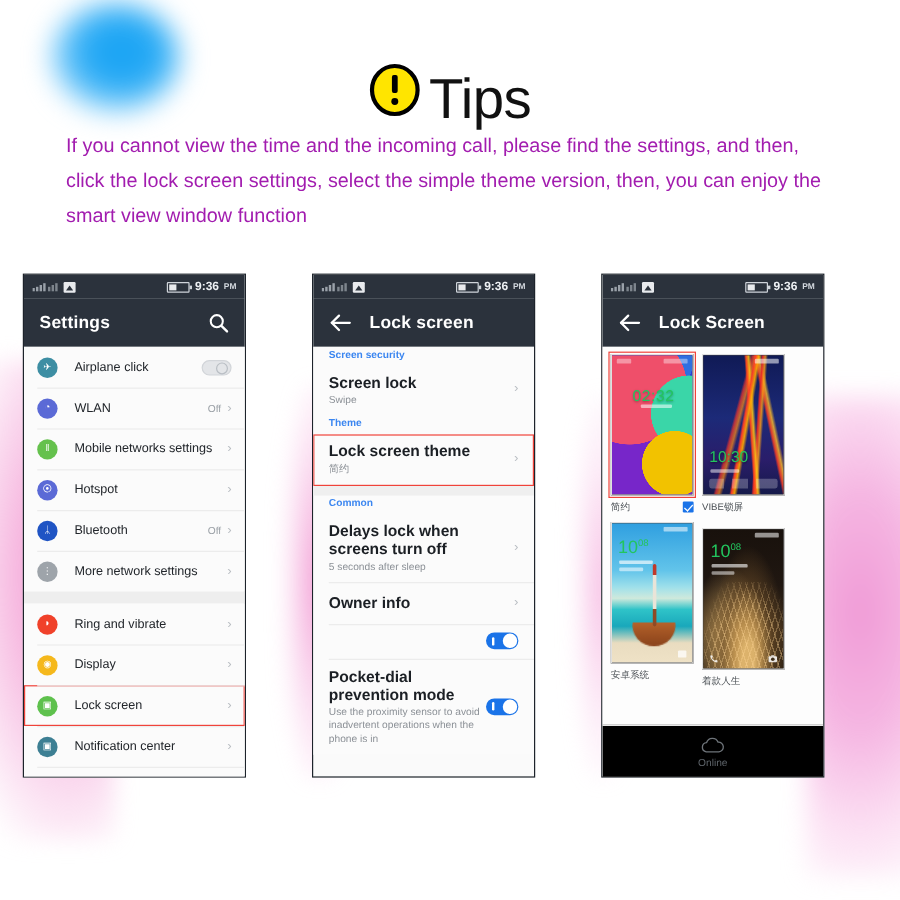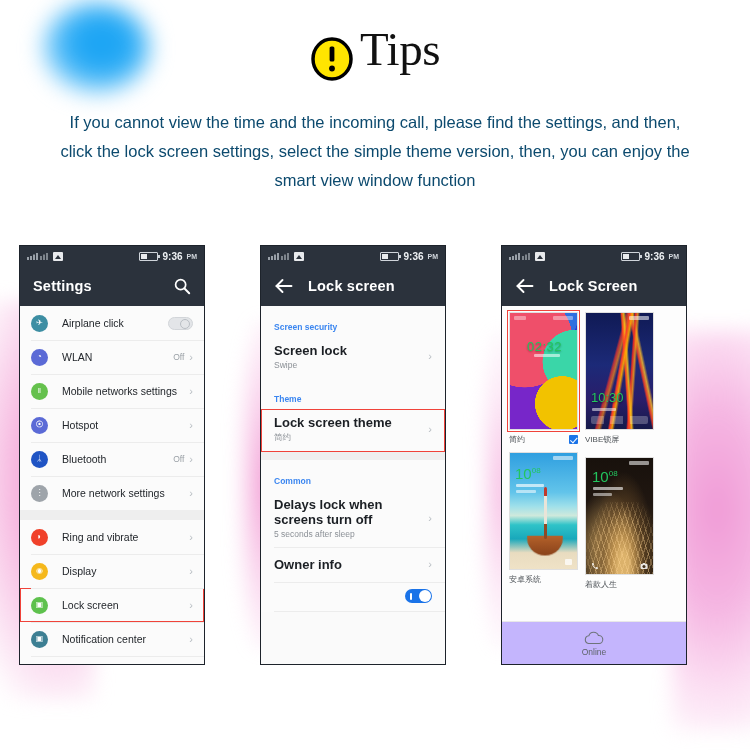--- a/index.html
+++ b/index.html
@@ -70,35 +70,35 @@
     width: 44px; height: 44px;
     position: relative; top: 9px;
     flex: none;
   }
   .tips-title {
     font-size: 47px;
     line-height: 1;
     color: #111;
     font-weight: 400;
     letter-spacing: -0.5px;
-    font-family: Liberation Serif, serif;
+    font-family: Liberation Sans, sans-serif;
+    margin-top: 32px;
   }
   .tips-body {
     position: absolute;
     left: 55px; top: 108px; width: 640px;
-    text-align: center;
     font-size: 16.5px;
     line-height: 29px;
-    color: #0c4a6e;
+    color: #a21caf;
   }
 
   
   .phone {
     position: absolute;
-    top: 245px;
+    top: 228px;
     width: 186px; height: 420px;
     background: #fafafa;
     border: 1.5px solid #1d232b;
     overflow: hidden;
   }
   #phone1 { left: 19px; }
   #phone2 { left: 260px; }
   #phone3 { left: 501px; }
 
   
@@ -189,21 +189,21 @@
   .toggle-on::before {
     content: ""; position: absolute; left: 5px; top: 3.5px;
     width: 1.5px; height: 7px; background: #fff; border-radius: 1px;
   }
 
   .hl-box { outline: 1.5px solid #f0433a; outline-offset: -1px; }
 
   
   .sec-head {
     font-size: 8.5px; color: #3b86f0; font-weight: 700;
-    padding: 16px 13px 5px;
+    padding: 1px 13px 5px;
   }
   .row2 {
     padding: 6px 13px 8px; position: relative;
     display: flex; align-items: center;
   }
   .row2 .txt { display: flex; flex-direction: column; gap: 2px; }
   .row2 .t1 { font-size: 13px; color: #1b1f24; font-weight: 700; }
   .row2 .t2 { font-size: 8.5px; color: #8b9096; }
   .row2 .right { margin-left: auto; display: flex; align-items: center; }
   .divline { height: 1px; background: #ececec; margin-left: 13px; }
@@ -229,21 +229,21 @@
   }
   .chk::after {
     content: ""; position: absolute; left: 2.5px; top: 0.5px;
     width: 3px; height: 5.5px; border: solid #fff;
     border-width: 0 1.4px 1.4px 0; transform: rotate(42deg);
   }
   .theme-selected { outline: 1.5px solid #f0433a; outline-offset: 1.5px; }
 
   .online-bar {
     position: absolute; left: 0; right: 0; bottom: 0;
-    height: 44px; background: #c4b5fd; border-top: 1px solid #e8e8e8;
+    height: 44px; background: #000000; border-top: 1px solid #e8e8e8;
     display: flex; flex-direction: column; align-items: center; justify-content: center; gap: 2px;
   }
   .online-bar .lab { font-size: 8.5px; color: #5d6369; }
 
   
   .mini-time { position: absolute; color: #22c55e; font-weight: 300; }
   .t1bg {
     position: absolute; inset: 0;
     background:
       radial-gradient(circle at 78% 78%, #f2c200 0 26%, rgba(0,0,0,0) 26.3%),
@@ -537,20 +537,29 @@
       </div>
       <div class="divline"></div>
 
       <div class="row2">
         <div class="right">
             <span class="toggle-on"></span>
           </div>
       </div>
       <div class="divline"></div>
 
+      <div class="row2">
+        <div class="txt" style="width:158px">
+          <span class="t1">Pocket-dial prevention mode</span>
+          <span class="t2" style="line-height:11px">Use the proximity sensor to avoid inadvertent operations when the phone is in</span>
+        </div>
+        <div class="right">
+            <span class="toggle-on"></span>
+          </div>
+      </div>
     </div>
   </div>
 
   <div class="phone" id="phone3">
 
     <div class="statusbar">
       <div class="sb-left">
         <svg class="sb-signal" viewBox="0 0 22 8">
           <rect x="0" y="5" width="2" height="3" fill="#aeb5bd"></rect>
           <rect x="3" y="4" width="2" height="4" fill="#aeb5bd"></rect>

